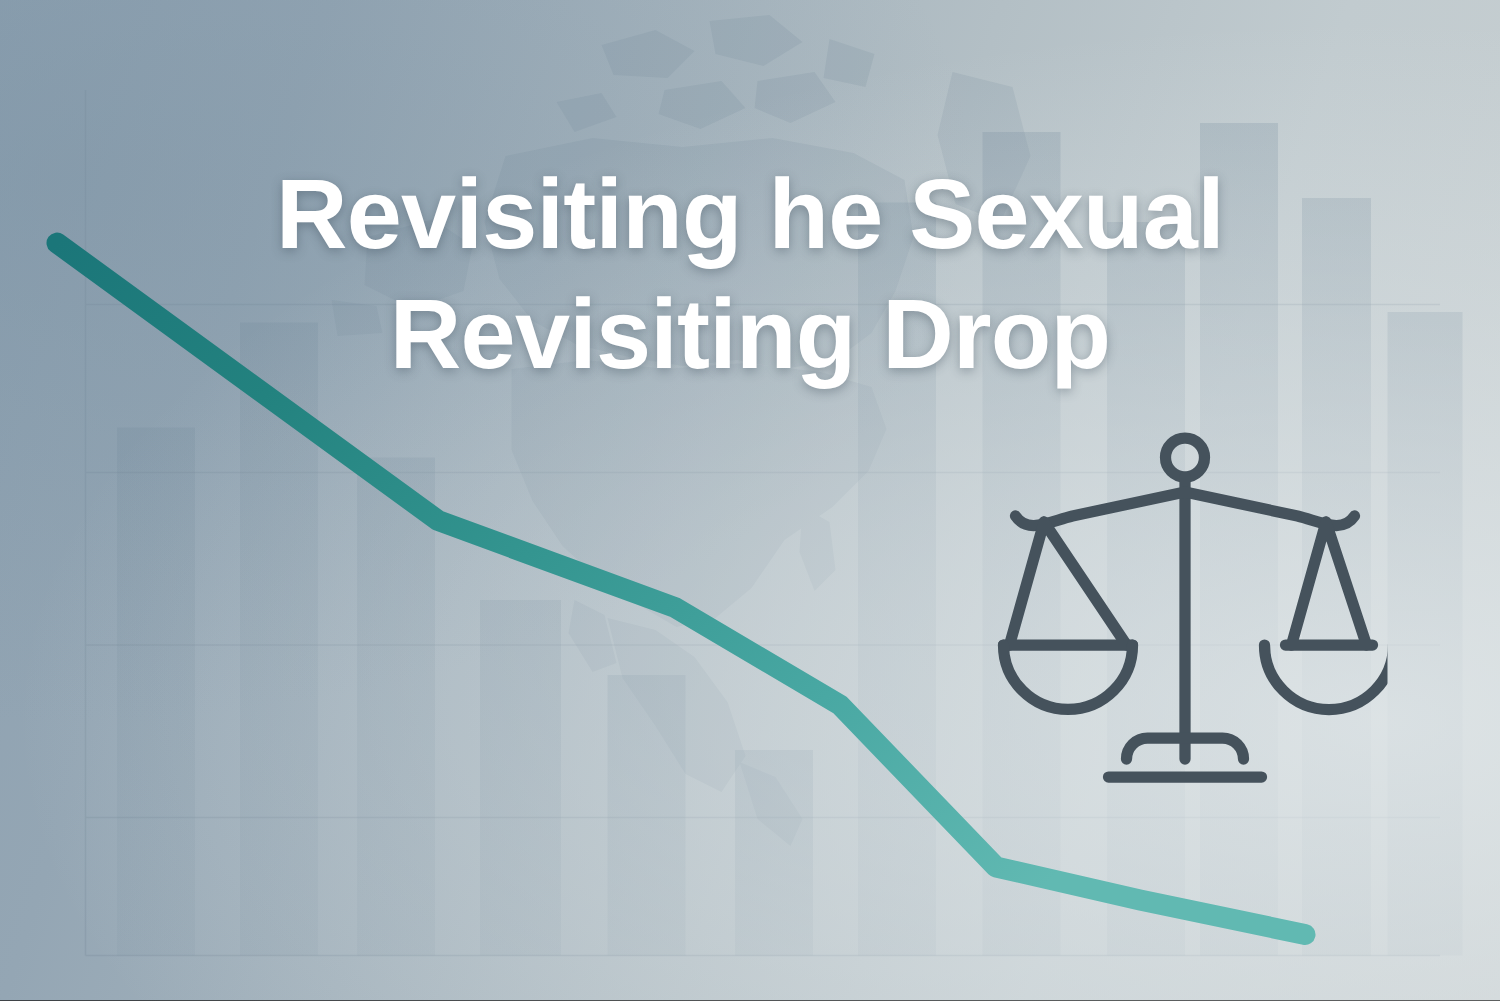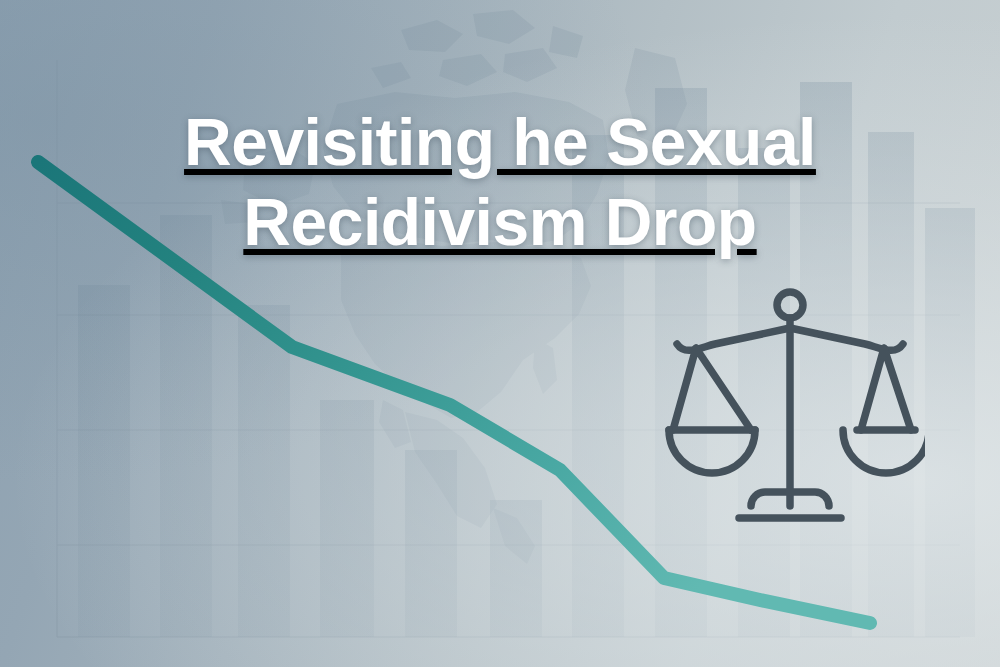--- a/index.html
+++ b/index.html
@@ -74,21 +74,20 @@
   }
 
   
   .title-wrap {
     position: absolute;
     left: 0;
     top: 102px;
     width: 1000px;
     text-align: center;
     pointer-events: none;
-    text-decoration: underline;
   }
   .title-line {
     display: block;
     font-size: 66px;
     font-weight: 700;
     line-height: 80px;
     color: #ffffff;
     letter-spacing: -0.5px;
     text-shadow: 0 2px 7px rgba(50,66,78,0.38);
     white-space: pre;
@@ -205,16 +204,16 @@
       <line x1="202" y1="152" x2="260" y2="152"></line>
       <path d="M202 152 a43 43 0 0 0 86 0" transform="translate(-14,0)"></path>
 
       <path d="M96 228 a14 14 0 0 1 14 -14 L 160 214 a14 14 0 0 1 14 14"></path>
       <line x1="84" y1="240" x2="186" y2="240"></line>
     </g>
   </svg>
 
   <div class="title-wrap">
     <span class="title-line">Revisiting he Sexual</span>
-    <span class="title-line">Recidivism Drop</span>
+    <span class="title-line">Revisiting Drop</span>
   </div>
 
 </div>
 
 </body></html>

